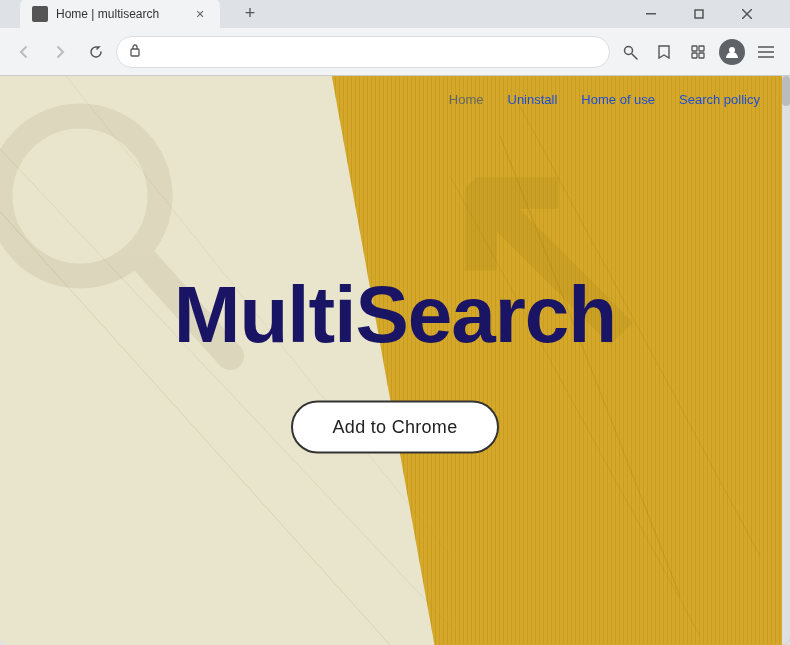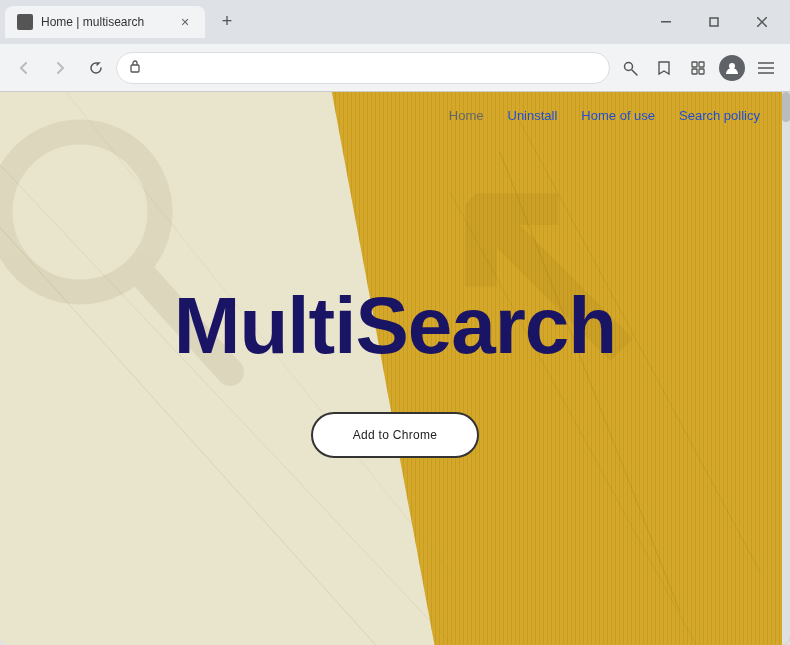--- a/index.html
+++ b/index.html
@@ -18,26 +18,26 @@
       height: 645px;
       background: #dee1e6;
       border-radius: 8px;
       overflow: hidden;
       display: flex;
       flex-direction: column;
     }
 
     
     .title-bar {
-      height: 44px;
+      height: 28px;
       background: #dee1e6;
       display: flex;
       align-items: center;
-      padding: 0 5px;
-      gap: 4px;
+      padding: 0 20px;
+      gap: 12px;
     }
 
     .window-controls {
       display: flex;
       align-items: center;
       gap: 2px;
       margin-left: auto;
     }
 
     .win-btn {
@@ -287,21 +287,21 @@
       letter-spacing: -1px;
       white-space: nowrap;
       font-family: Arial, sans-serif;
     }
 
     .add-to-chrome-btn {
       background: white;
       border: 2px solid #333;
       border-radius: 30px;
       padding: 14px 40px;
-      font-size: 12px;
+      font-size: 18px;
       font-weight: 500;
       color: #222;
       cursor: pointer;
       letter-spacing: 0.3px;
     }
 
     
     .scrollbar {
       position: absolute;
       right: 0;

